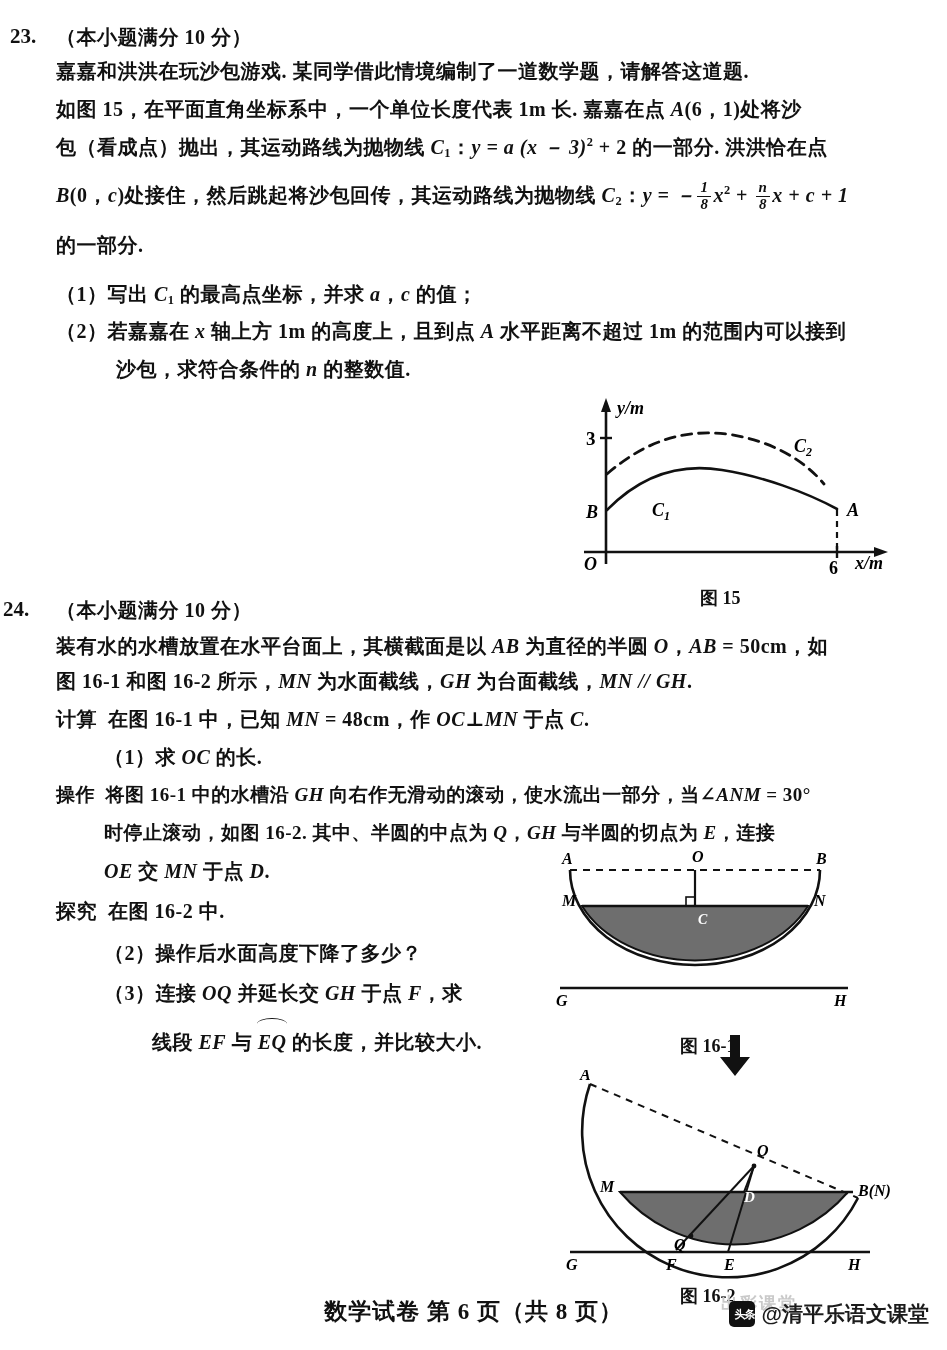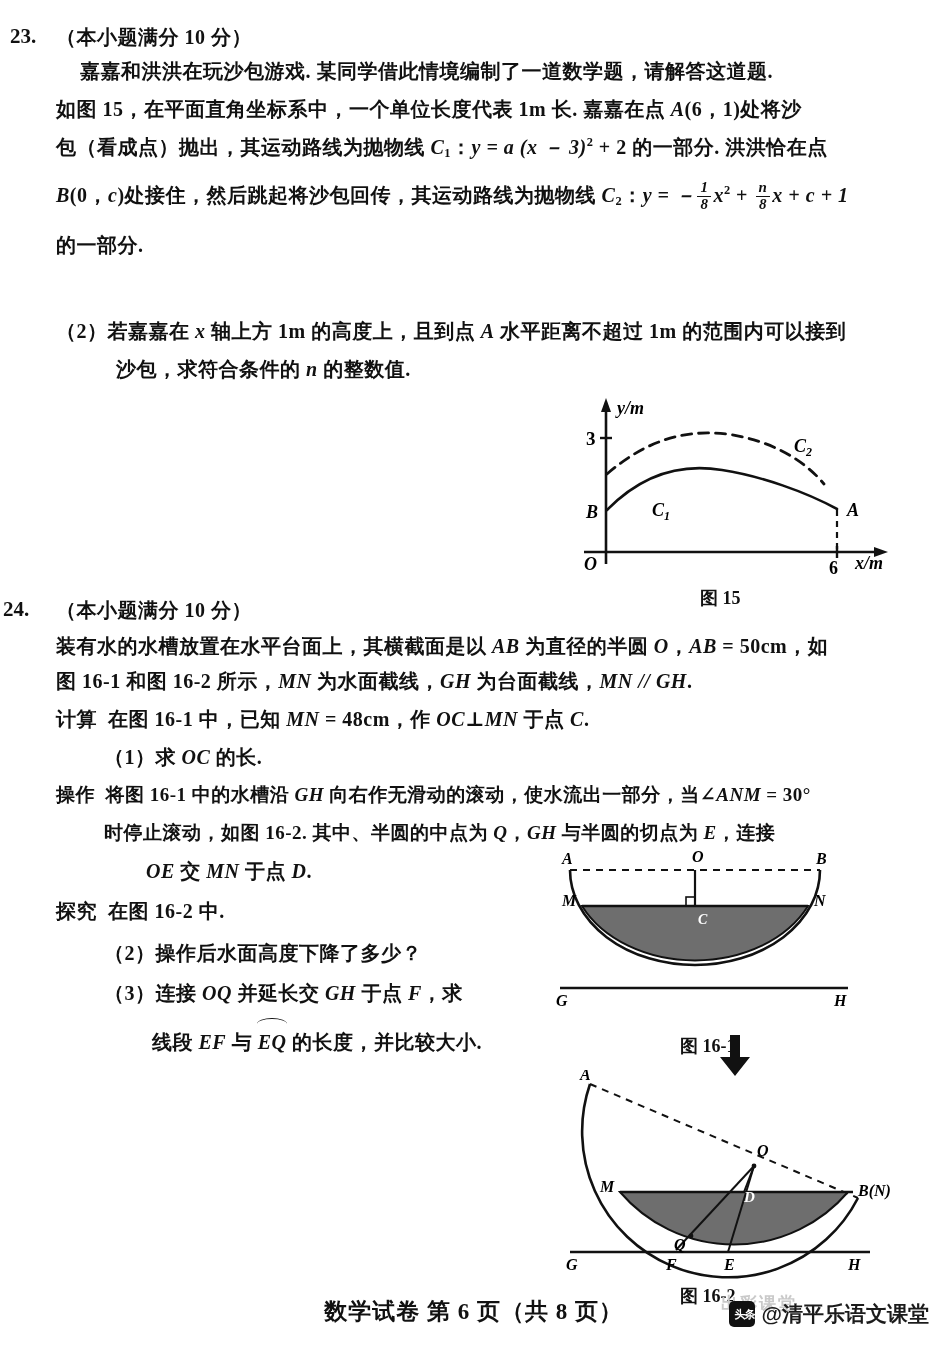--- a/index.html
+++ b/index.html
@@ -93,36 +93,39 @@
   }
 </style>
 </head>
 <body>
 
 <div class="page">
 
   <span class="qnum" style="left:10px;top:24px;">23.</span>
   <span class="line cn" style="left:56px;top:24px;">（本小题满分 10 分）</span>
 
-  <span class="line cn" style="left:56px;top:58px;margin-left:24px;">嘉嘉和洪洪在玩沙包游戏. 某同学借此情境编制了一道数学题，请解答这道题.</span>
+  <span class="line cn" style="left:56px;top:58px;">嘉嘉和洪洪在玩沙包游戏. 某同学借此情境编制了一道数学题，请解答这道题.</span>
 
   <div class="line cn" style="left:56px;top:96px;">
     <span>如图 15，在平面直角坐标系中，一个单位长度代表 1m 长. 嘉嘉在点 </span><em>A</em><span>(6，1)处将沙</span>
   </div>
 
   <div class="line cn" style="left:56px;top:134px;">
     <span>包（看成点）抛出，其运动路线为抛物线 </span><em>C</em><sub>1</sub><span>：</span><em>y = a (x － 3)</em><sup>2</sup><span> + 2 的一部分. 洪洪恰在点</span>
   </div>
 
   <div class="line cn" style="left:56px;top:180px;">
     <em>B</em><span>(0，</span><em>c</em><span>)处接住，然后跳起将沙包回传，其运动路线为抛物线 </span><em>C</em><sub>2</sub><span>：</span><em>y = －</em><span class="frac"><span class="num">1</span><span class="den">8</span></span><em>x</em><sup>2</sup><span> + </span><span class="frac"><span class="num">n</span><span class="den">8</span></span><em>x + c + 1</em>
   </div>
 
   <span class="line cn" style="left:56px;top:232px;">的一部分.</span>
 
+  <div class="line cn" style="left:56px;top:281px;">
+    <span>（1）写出 </span><em>C</em><sub>1</sub><span> 的最高点坐标，并求 </span><em>a</em><span>，</span><em>c</em><span> 的值；</span>
+  </div>
 
   <div class="line cn" style="left:56px;top:318px;">
     <span>（2）若嘉嘉在 </span><em>x</em><span> 轴上方 1m 的高度上，且到点 </span><em>A</em><span> 水平距离不超过 1m 的范围内可以接到</span>
   </div>
   <div class="line cn" style="left:104px;top:356px;margin-left:12px;">
     <span>沙包，求符合条件的 </span><em>n</em><span> 的整数值.</span>
   </div>
 
   <svg class="fig15" viewBox="0 0 330 205">
 
@@ -171,21 +174,21 @@
   <div class="line cn" style="left:104px;top:744px;">
     <span>（1）求 </span><em>OC</em><span> 的长.</span>
   </div>
 
   <div class="line cn" style="left:56px;top:782px;font-size:19px;">
     <span>操作</span>&nbsp;&nbsp;<span>将图 16-1 中的水槽沿 </span><em>GH</em><span> 向右作无滑动的滚动，使水流出一部分，当∠</span><em>ANM</em><span> = 30°</span>
   </div>
   <div class="line cn" style="left:104px;top:820px;font-size:19px;">
     <span>时停止滚动，如图 16-2. 其中、半圆的中点为 </span><em>Q</em><span>，</span><em>GH</em><span> 与半圆的切点为 </span><em>E</em><span>，连接</span>
   </div>
-  <div class="line cn" style="left:104px;top:858px;margin-left:42px;">
+  <div class="line cn" style="left:104px;top:858px;">
     <em>OE</em><span> 交 </span><em>MN</em><span> 于点 </span><em>D</em><span>.</span>
   </div>
 
   <div class="line cn" style="left:56px;top:898px;text-align:right;">
     <span>探究</span>&nbsp;&nbsp;<span>在图 16-2 中.</span>
   </div>
 
   <div class="line cn" style="left:104px;top:940px;">
     <span>（2）操作后水面高度下降了多少？</span>
   </div>

